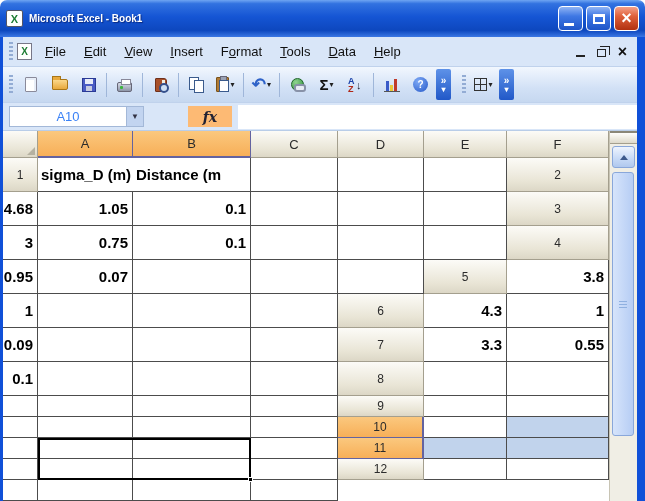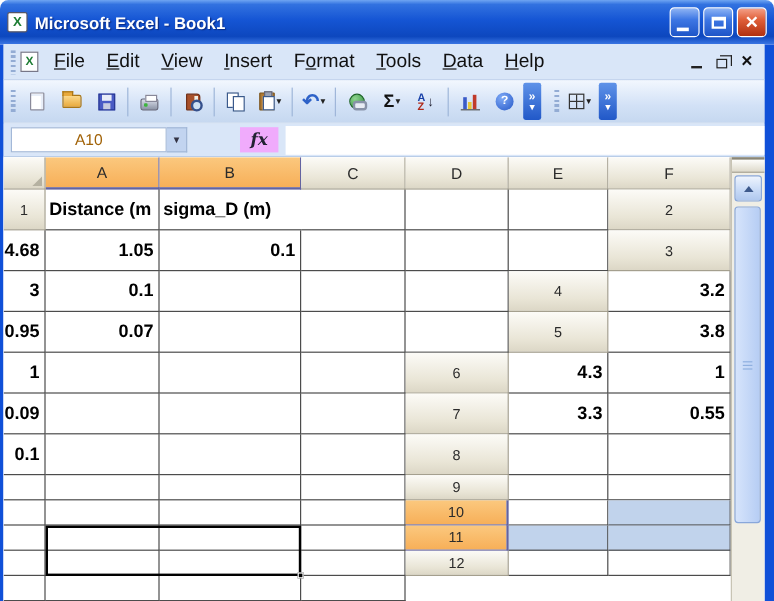--- a/index.html
+++ b/index.html
@@ -5,40 +5,40 @@
   *{box-sizing:border-box;margin:0;padding:0}
   html,body{width:645px;height:501px;overflow:hidden}
   body{font-family:"Liberation Sans",sans-serif;background:#fff}
   .window{width:645px;height:501px;position:relative;overflow:hidden}
 
   
   .titlebar{height:37px;border-radius:7px 7px 0 0;display:flex;align-items:center;gap:6px;
     padding:0 6px;background:linear-gradient(180deg,#6FA5F2 0%,#3272E0 10%,#1555D4 45%,#0D47BE 82%,#3B77E4 100%)}
   .app-icon{width:17px;height:17px;background:#fff;border:1px solid #556;border-radius:2px;
     display:flex;align-items:center;justify-content:center;font-size:11px;font-weight:bold;color:#1E7D34}
-  .title-text{flex:1;color:#fff;font-weight:bold;font-size:14px;text-shadow:1px 1px 1px #0A2A80;
+  .title-text{flex:1;color:#fff;font-weight:bold;font-size:10px;text-shadow:1px 1px 1px #0A2A80;
     white-space:nowrap;overflow:hidden}
   .win-ctrls{display:flex;gap:3px}
   .tb-ctrl{width:25px;height:25px;border:1px solid #fff;border-radius:4px;display:flex;
     align-items:center;justify-content:center;position:relative}
   .ctrl-blue{background:linear-gradient(180deg,#8FB4F4,#3E77E4 40%,#1E55C8)}
   .ctrl-red{background:linear-gradient(180deg,#F4A088,#E0603A 40%,#B03010)}
   .g-min{position:absolute;left:5px;bottom:4px;width:10px;height:3px;background:#fff}
   .g-max{width:12px;height:10px;border:2px solid #fff;border-top-width:3px}
   .g-close::before{content:"×";color:#fff;font-size:18px;font-weight:bold;line-height:18px}
 
   
   .wbody{height:464px;border-left:3px solid #1050D8;border-right:8px solid #1050D8;background:#fff}
 
   
   .menubar{height:30px;background:#D9E6F8;border-bottom:1px solid #C0D2EC;display:flex;align-items:center;padding:0 6px 0 3px}
   .grip{width:4px;height:20px;margin:0 3px;background:repeating-linear-gradient(180deg,#93ACD4 0 2px,transparent 2px 4px)}
   .mb-icon{width:15px;height:17px;background:#fff;border:1px solid #778;margin:0 4px 0 1px;
     display:flex;align-items:center;justify-content:center;font-size:10px;font-weight:bold;color:#1E7D34}
-  .menu-item{padding:4px 9px;font-size:16px;color:#111;cursor:default}
+  .menu-item{padding:4px 9px;font-size:13px;color:#111;cursor:default}
   .menu-item u{text-decoration:underline}
   .mb-ctrls{margin-left:auto;display:flex;align-items:center;gap:12px;padding-right:4px}
   .g2-min{width:9px;height:2px;background:#222;margin-top:9px}
   .g2-restore{position:relative;width:9px;height:8px;border:1px solid #222;background:#D9E6F8;margin-top:3px}
   .g2-restore::before{content:'';position:absolute;left:2px;top:-4px;width:9px;height:8px;border:1px solid #222;border-bottom:none;border-left:none}
   .g2-close::before{content:"×";font-size:16px;font-weight:bold;color:#111;line-height:14px}
 
   
   .toolbar{height:36px;background:linear-gradient(180deg,#F2F7FE,#D2E1F6 60%,#C6D8F0);
     border-bottom:1px solid #C0D2EC;display:flex;align-items:center;padding-left:3px}
@@ -83,26 +83,26 @@
       linear-gradient(#C03A2A,#C03A2A) 10px 1px/3px 12px no-repeat;
     border-bottom:1px solid #555}
   .i-help-icon{width:15px;height:15px;border-radius:50%;background:radial-gradient(circle at 35% 30%,#7FAAF6,#2558C8);
     color:#fff;font-size:10px;font-weight:bold}
   .i-borders-icon{width:13px;height:13px;border:1px solid #333;background:
       linear-gradient(#333,#333) 50% 0/1px 100% no-repeat,
       linear-gradient(#333,#333) 0 50%/100% 1px no-repeat}
 
   
   .formulabar{height:28px;background:#D9E6F8;border-bottom:1px solid #B9CDE8;display:flex;align-items:center;padding-left:6px}
-  .name-box{width:130px;height:21px;background:#fff;border:1px solid #A3B8D8;font-size:13px;color:#a16207;
+  .name-box{width:118px;height:21px;background:#fff;border:1px solid #A3B8D8;font-size:13px;color:#3b82f6;
     display:flex;align-items:center;justify-content:center}
   .name-dd{width:17px;height:21px;background:#C2D4F0;border:1px solid #A3B8D8;border-left:none;
     display:flex;align-items:center;justify-content:center;font-size:8px;color:#334}
-  .fx-btn{margin-left:44px;width:32px;height:21px;display:flex;align-items:center;justify-content:center;
-    font-family:"DejaVu Serif",serif;font-style:italic;font-weight:bold;font-size:14px;color:#223;background:#f0abfc}
+  .fx-btn{margin-left:44px;width:44px;height:21px;display:flex;align-items:center;justify-content:center;
+    font-family:"DejaVu Serif",serif;font-style:italic;font-weight:bold;font-size:14px;color:#223;background:#fdba74}
   .formula-input{flex:1;height:24px;background:#fff;margin-left:6px;font-size:13px;padding:3px}
 
   
   .sheet{height:370px;display:flex;background:#fff}
   .grid{position:relative;flex:1;display:grid;background:#fff;overflow:hidden;cursor:cell;
     grid-template-columns:35px 95px 118px 87px 86px 83px 1fr;
     grid-template-rows:27px repeat(7,34px) repeat(5,21px)}
   .hdr{background:linear-gradient(180deg,#FCFBF7,#E9E5D6 70%,#DCD7C6);border-right:1px solid #A49F8E;
     border-bottom:1px solid #A49F8E;display:flex;align-items:center;justify-content:center;
     font-size:13px;color:#2B2B2B;cursor:default}
@@ -256,40 +256,40 @@
     <div class="sheet">
       <div class="grid">
           <div class="hdr corner"></div>
           <div class="hdr col-hdr sel">A</div>
           <div class="hdr col-hdr sel">B</div>
           <div class="hdr col-hdr">C</div>
           <div class="hdr col-hdr">D</div>
           <div class="hdr col-hdr">E</div>
           <div class="hdr col-hdr">F</div>
           <div class="hdr row-hdr">1</div>
+          <div class="cell c-text c-overflow">sigma_D (m)</div>
           <div class="cell c-text">Distance (m</div>
-          <div class="cell c-text c-overflow">sigma_D (m)</div>
           <div class="cell c-text"></div>
           <div class="cell c-text"></div>
           <div class="cell c-text"></div>
           <div class="hdr row-hdr">2</div>
           <div class="cell c-num">4.68</div>
           <div class="cell c-num">1.05</div>
           <div class="cell c-num">0.1</div>
           <div class="cell c-num"></div>
           <div class="cell c-num"></div>
           <div class="cell c-num"></div>
           <div class="hdr row-hdr">3</div>
           <div class="cell c-num">3</div>
+          <div class="cell c-num">0.75</div>
           <div class="cell c-num">0.1</div>
           <div class="cell c-num"></div>
           <div class="cell c-num"></div>
           <div class="cell c-num"></div>
           <div class="hdr row-hdr">4</div>
-          <div class="cell c-num">3.2</div>
           <div class="cell c-num">0.95</div>
           <div class="cell c-num">0.07</div>
           <div class="cell c-num"></div>
           <div class="cell c-num"></div>
           <div class="cell c-num"></div>
           <div class="hdr row-hdr">5</div>
           <div class="cell c-num">3.8</div>
           <div class="cell c-num">1</div>
           <div class="cell c-num"></div>
           <div class="cell c-num"></div>

